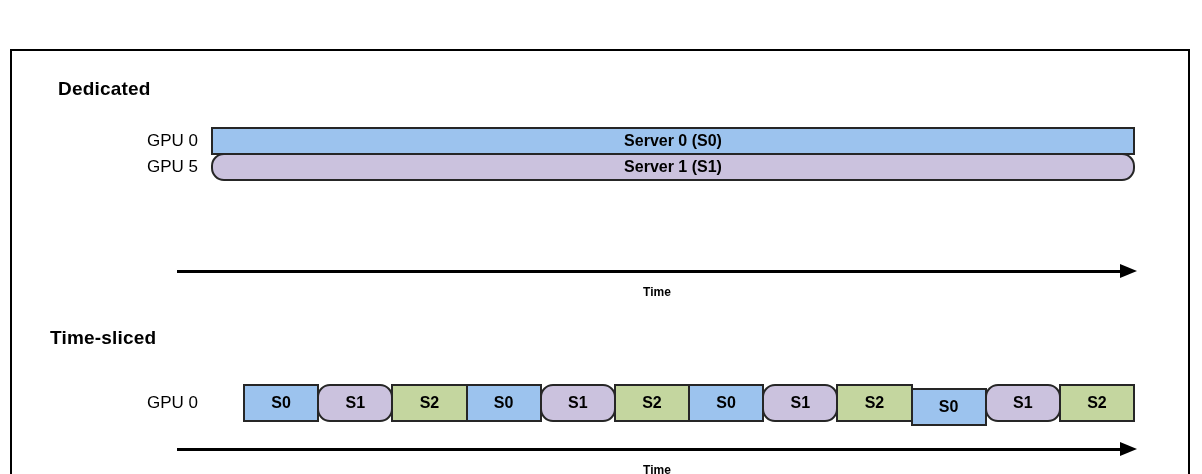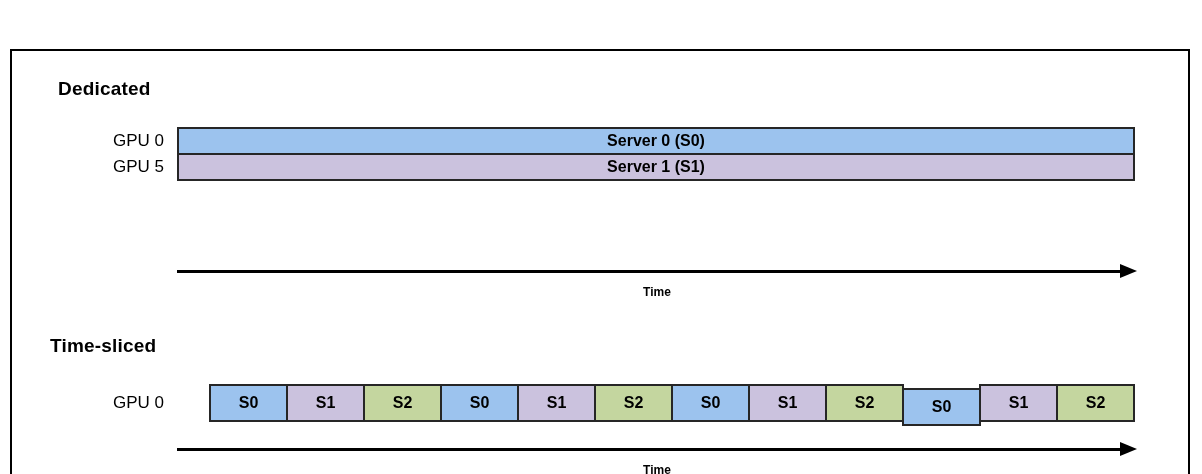--- a/index.html
+++ b/index.html
@@ -23,54 +23,54 @@
     margin-top: 39px;
   }
   .heading {
     position: absolute;
     font-size: 19px;
     font-weight: bold;
     letter-spacing: 0.2px;
     white-space: nowrap;
   }
   #dedicated-heading { left: 46px; top: 27px; }
-  #sliced-heading    { left: 38px; top: 284px; }
+  #sliced-heading    { left: 38px; top: 276px; }
 
   
   .rows {
     position: absolute;
     left: 0;
     top: 76px;
     right: 53px;
   }
   .gpu-row { display: flex; align-items: stretch; }
   .gpu-row + .gpu-row { margin-top: -2px; }
   .gpu-cell {
-    width: 165px;
+    width: 199px;
     box-sizing: border-box;
     padding-right: 13px;
     display: flex;
     align-items: center;
     justify-content: flex-end;
     font-size: 17px;
     white-space: nowrap;
   }
   .bar {
     flex: 1;
     height: 28px;
     box-sizing: border-box;
     border: 2px solid var(--outline);
     display: flex;
     align-items: center;
     justify-content: center;
     font-size: 16px;
     font-weight: bold;
   }
   .fill-0 { background: var(--server0); }
-  .fill-1 { background: var(--server1); }
+  .fill-1 { background: var(--server1); border-radius: 13px; }
   .fill-2 { background: var(--server2); }
 
   
   .time-axis {
     position: absolute;
     left: 165px;
     width: 960px;
   }
   #axis-dedicated { top: 213px; }
   #axis-sliced    { top: 391px; }

